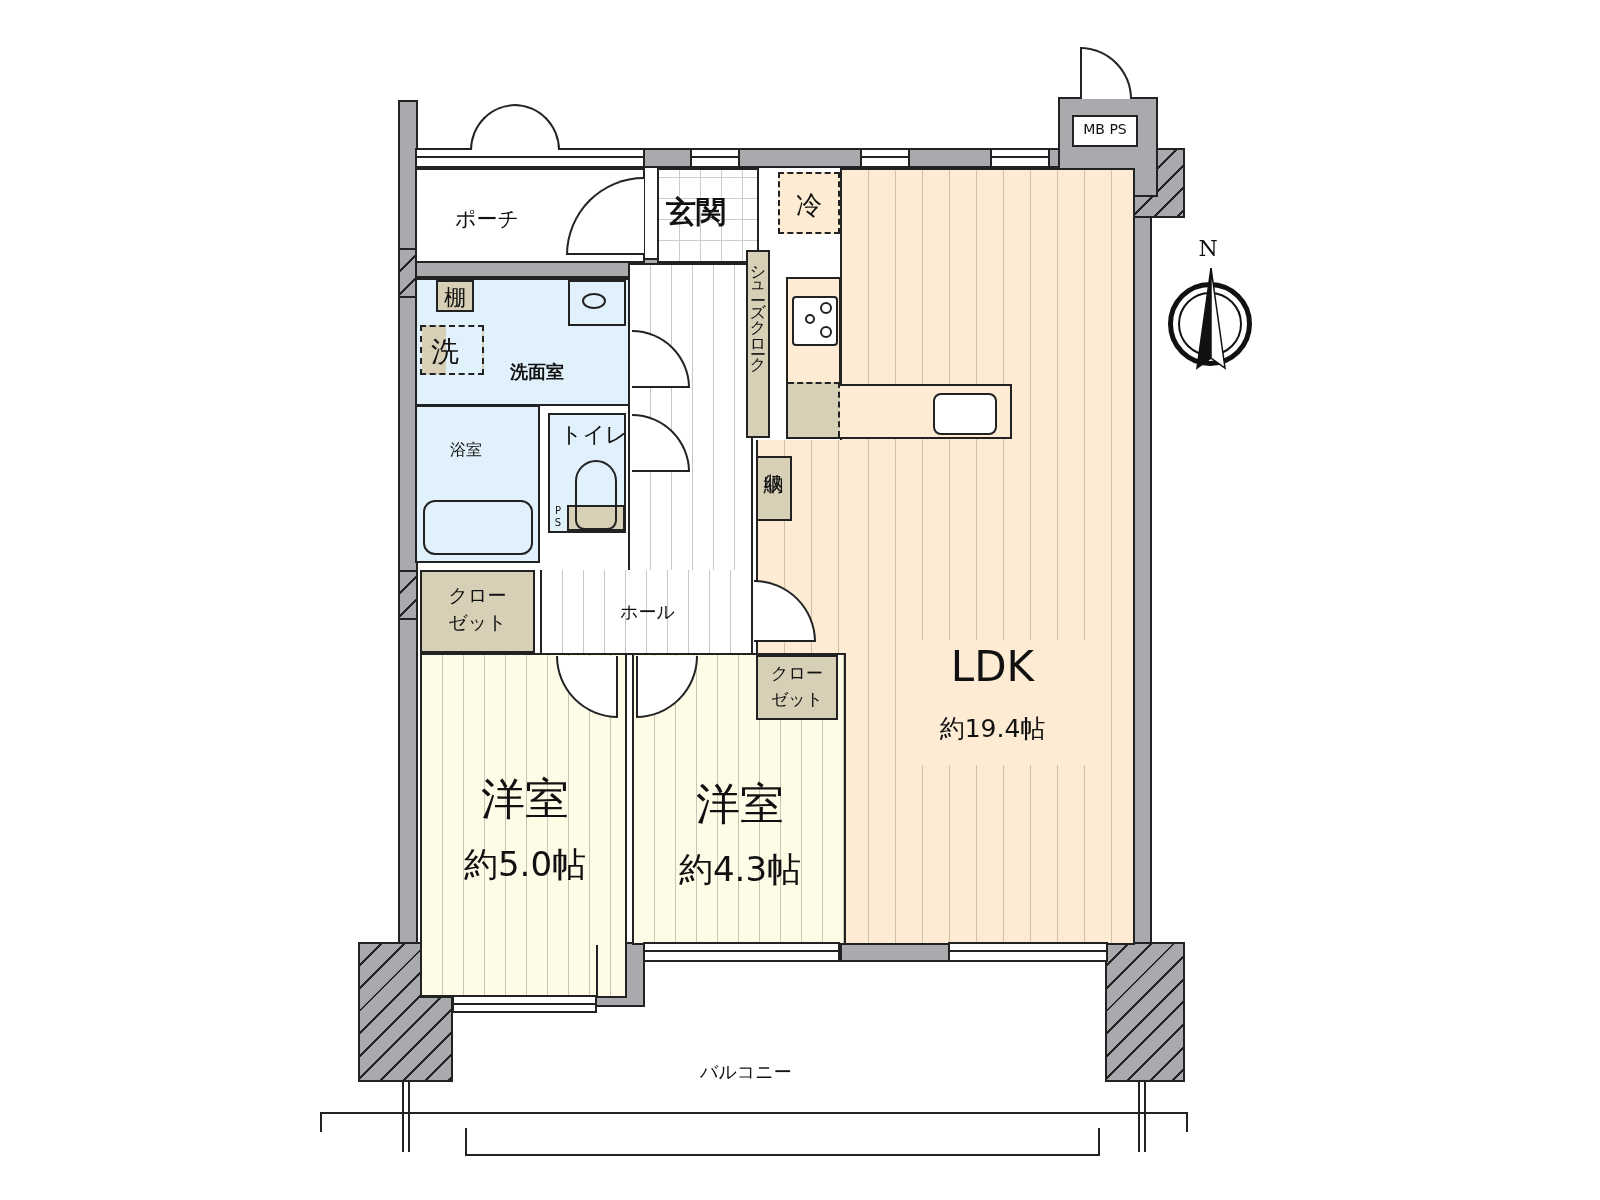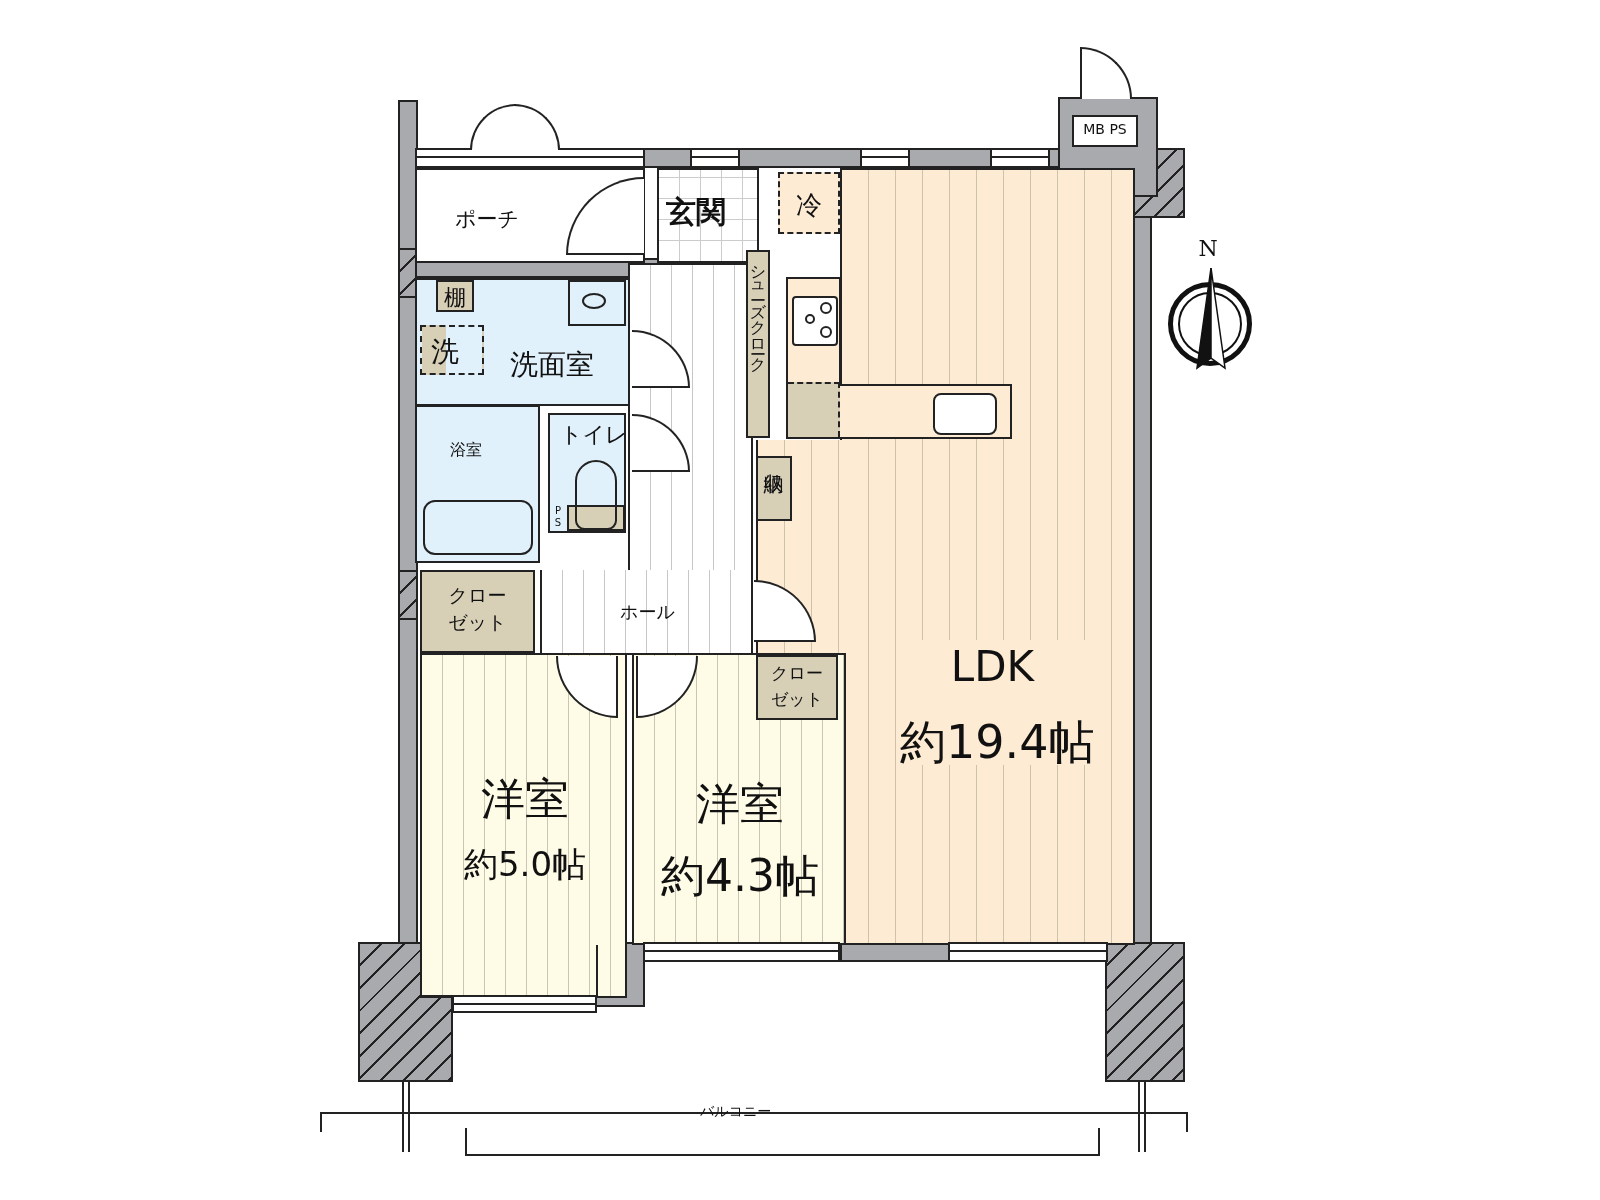--- a/index.html
+++ b/index.html
@@ -59,21 +59,21 @@
 <div class="abs storage" style="left:746px;top:250px;width:24px;height:188px;"></div>
 <div class="lbl" style="left:746px;top:255px;width:24px;font-size:16px;writing-mode:vertical-rl;line-height:24px;">シューズクローク</div>
 
 <div class="abs" style="left:778px;top:172px;width:62px;height:62px;background:#fdebd3;border:2px dashed #222;"></div>
 <div class="lbl" style="left:782px;top:188px;width:54px;font-size:26px;">冷</div>
 
 <div class="abs stripes-ldk room" style="left:840px;top:168px;width:295px;height:777px;"></div>
 <div class="abs stripes-ldk" style="left:756px;top:440px;width:90px;height:505px;border-left:2px solid #222;"></div>
 <div class="abs" style="left:900px;top:640px;width:185px;height:125px;background:#fdebd3;"></div>
 <div class="lbl" style="left:900px;top:642px;width:185px;font-size:42px;">LDK</div>
-<div class="lbl" style="left:900px;top:712px;width:185px;font-size:46px;">約19.4帖</div>
+<div class="lbl" style="left:900px;top:712px;width:185px;font-size:25px;">約19.4帖</div>
 <div class="abs door-arc" style="left:754px;top:580px;width:62px;height:62px;border-radius:0 62px 0 0;border-left:none;"></div>
 
 <div class="abs" style="left:786px;top:277px;width:55px;height:162px;background:#fdebd3;border:2px solid #222;"></div>
 <div class="abs" style="left:786px;top:384px;width:226px;height:55px;background:#fdebd3;border:2px solid #222;"></div>
 <div class="abs" style="left:788px;top:382px;width:52px;height:55px;background:#d8cfb7;border-top:2px dashed #222;border-right:2px dashed #222;"></div>
 <div class="abs" style="left:792px;top:296px;width:46px;height:50px;border:2px solid #222;border-radius:4px;background:#fff;"></div>
 <div class="abs" style="left:820px;top:302px;width:12px;height:12px;border:2px solid #222;border-radius:50%;"></div>
 <div class="abs" style="left:805px;top:314px;width:10px;height:10px;border:2px solid #222;border-radius:50%;"></div>
 <div class="abs" style="left:820px;top:326px;width:12px;height:12px;border:2px solid #222;border-radius:50%;"></div>
 <div class="abs" style="left:933px;top:393px;width:64px;height:42px;border:2px solid #222;border-radius:8px;background:#fff;"></div>
@@ -81,21 +81,21 @@
 <div class="abs storage" style="left:756px;top:456px;width:36px;height:65px;"></div>
 <div class="lbl" style="left:756px;top:458px;width:36px;font-size:20px;writing-mode:vertical-rl;line-height:36px;">収納</div>
 
 <div class="abs wet room" style="left:415px;top:278px;width:215px;height:128px;"></div>
 <div class="abs" style="left:568px;top:280px;width:58px;height:46px;border:2px solid #222;background:#e1f1fb;"></div>
 <div class="abs" style="left:582px;top:293px;width:24px;height:16px;border:2px solid #222;border-radius:50%;"></div>
 <div class="abs storage" style="left:436px;top:280px;width:38px;height:32px;"></div>
 <div class="lbl" style="left:436px;top:283px;width:38px;font-size:22px;">棚</div>
 <div class="abs" style="left:420px;top:325px;width:64px;height:50px;border:2px dashed #222;background:linear-gradient(90deg,#d8cfb7 0 40%,#e1f1fb 40%);"></div>
 <div class="lbl" style="left:425px;top:333px;width:40px;font-size:28px;">洗</div>
-<div class="lbl" style="left:510px;top:346px;font-size:28px;">洗面室</div>
+<div class="lbl" style="left:510px;top:360px;font-size:18px;font-weight:bold;">洗面室</div>
 
 <div class="abs wet room" style="left:415px;top:405px;width:125px;height:158px;"></div>
 <div class="lbl" style="left:450px;top:440px;font-size:16px;">浴室</div>
 <div class="abs" style="left:423px;top:500px;width:110px;height:55px;border:2px solid #222;border-radius:12px;background:#e1f1fb;"></div>
 
 <div class="abs wet room" style="left:548px;top:413px;width:78px;height:120px;"></div>
 <div class="lbl" style="left:560px;top:420px;font-size:22px;">トイレ</div>
 <div class="abs" style="left:567px;top:505px;width:58px;height:26px;background:#d8cfb7;border:2px solid #222;"></div>
 <div class="abs" style="left:575px;top:460px;width:42px;height:70px;border:2px solid #222;border-radius:22px 22px 10px 10px;"></div>
 <div class="lbl" style="left:551px;top:505px;width:14px;font-size:10px;white-space:normal;line-height:12px;">P S</div>
@@ -106,39 +106,39 @@
 
 <div class="abs stripes-west room" style="left:420px;top:653px;width:207px;height:345px;"></div>
 <div class="abs stripes-west" style="left:420px;top:945px;width:178px;height:52px;border:2px solid #222;border-top:none;"></div>
 <div class="lbl" style="left:440px;top:770px;width:170px;font-size:44px;">洋室</div>
 <div class="lbl" style="left:440px;top:842px;width:170px;font-size:34px;">約5.0帖</div>
 <div class="abs door-arc" style="left:556px;top:656px;width:62px;height:62px;border-radius:0 0 0 62px;border-top:none;border-right:2px solid #222;"></div>
 <div class="abs window" style="left:452px;top:995px;width:145px;height:18px;"></div>
 
 <div class="abs stripes-west room" style="left:632px;top:653px;width:214px;height:292px;"></div>
 <div class="lbl" style="left:655px;top:775px;width:170px;font-size:44px;">洋室</div>
-<div class="lbl" style="left:655px;top:847px;width:170px;font-size:44px;">約4.3帖</div>
+<div class="lbl" style="left:655px;top:847px;width:170px;font-size:34px;">約4.3帖</div>
 <div class="abs door-arc" style="left:636px;top:656px;width:62px;height:62px;border-radius:0 0 62px 0;border-top:none;border-left:2px solid #222;"></div>
 <div class="abs window" style="left:643px;top:942px;width:197px;height:20px;"></div>
 
 <div class="abs storage" style="left:756px;top:655px;width:82px;height:65px;"></div>
 <div class="lbl" style="left:756px;top:662px;width:82px;font-size:17px;">クロー</div>
 <div class="lbl" style="left:756px;top:688px;width:82px;font-size:17px;">ゼット</div>
 
 <div class="abs window" style="left:948px;top:942px;width:160px;height:20px;"></div>
 
 <div class="abs window" style="left:690px;top:148px;width:50px;height:20px;"></div>
 <div class="abs window" style="left:860px;top:148px;width:50px;height:20px;"></div>
 <div class="abs window" style="left:990px;top:148px;width:60px;height:20px;"></div>
 
 <div class="abs" style="left:402px;top:1082px;width:8px;height:70px;border:2px solid #222;border-top:none;border-bottom:none;"></div>
 <div class="abs" style="left:1138px;top:1082px;width:8px;height:70px;border:2px solid #222;border-top:none;border-bottom:none;"></div>
 <div class="abs" style="left:320px;top:1112px;width:868px;height:20px;border:2px solid #222;border-bottom:none;"></div>
 <div class="abs" style="left:465px;top:1128px;width:635px;height:28px;border:2px solid #222;border-top:none;background:#fff;"></div>
-<div class="lbl" style="left:700px;top:1103px;font-size:14px;">バルコニー</div>
+<div class="lbl" style="left:700px;top:1060px;font-size:18px;">バルコニー</div>
 
 <div class="lbl" style="left:1196px;top:236px;width:24px;font-size:22px;font-family:'DejaVu Serif',serif;">N</div>
 <div class="abs" style="left:1168px;top:282px;width:84px;height:84px;border:5px solid #111;border-radius:50%;"></div>
 <div class="abs" style="left:1178px;top:292px;width:64px;height:64px;border:2px solid #111;border-radius:50%;"></div>
 <div class="abs" style="left:1193px;top:268px;width:36px;height:104px;">
   <svg width="36" height="104" viewBox="0 0 36 104">
     <polygon points="18,0 4,100 18,90" fill="#111" stroke="#111" stroke-width="1.5"></polygon>
     <polygon points="18,0 32,100 18,90" fill="#fff" stroke="#111" stroke-width="1.5"></polygon>
   </svg>
 </div>

